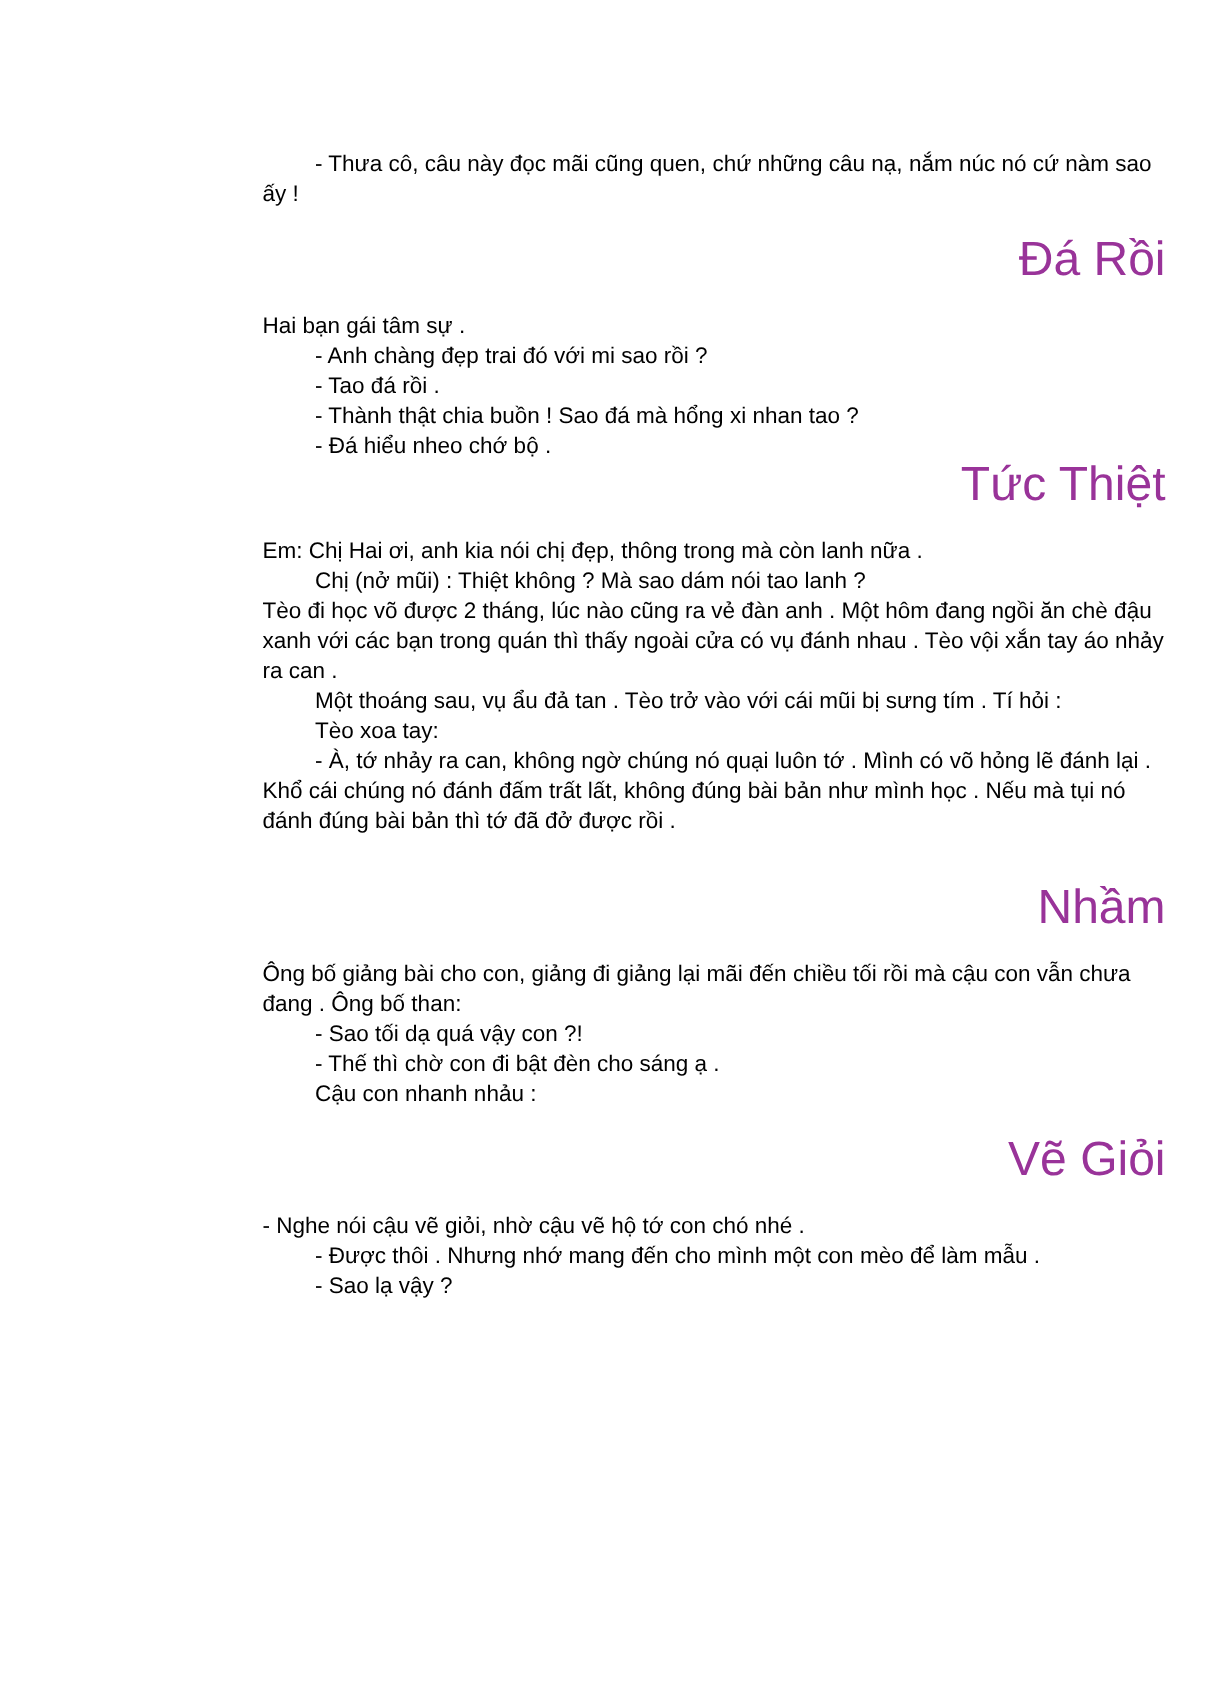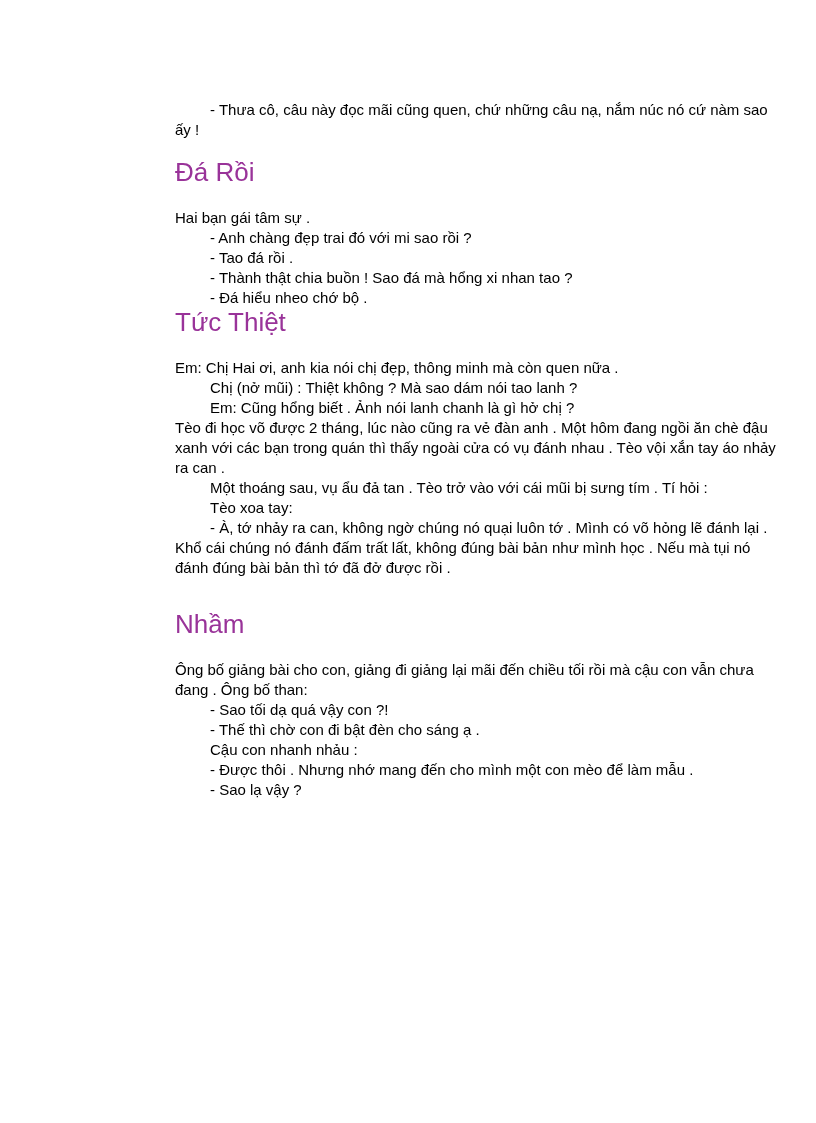--- a/index.html
+++ b/index.html
@@ -29,59 +29,61 @@
     padding-top: 100px;
   }
   p {
     margin: 0;
     font-size: 15px;
     line-height: 20px;
     color: var(--body-color);
   }
   p.indent { text-indent: 35px; }
   h2 {
-    font-size: 26px;
+    font-size: 32px;
     line-height: 30px;
     font-weight: 400;
     margin: 17px 0 21px 0;
     color: var(--heading-color);
+    text-align: right;
   }
   h2.tight-top { margin-top: -1px; }
   .blank-line { height: 14px; }
 </style>
 </head>
 <body>
 
 <div class="page">
   <div class="content">
 
     <p class="indent">- Thưa cô, câu này đọc mãi cũng quen, chứ những câu nạ, nắm núc nó cứ nàm sao ấy !</p>
 
     <h2>Đá Rồi</h2>
     <p>Hai bạn gái tâm sự .</p>
     <p class="indent">- Anh chàng đẹp trai đó với mi sao rồi ?</p>
     <p class="indent">- Tao đá rồi .</p>
     <p class="indent">- Thành thật chia buồn ! Sao đá mà hổng xi nhan tao ?</p>
     <p class="indent">- Đá hiểu nheo chớ bộ .</p>
 
     <h2 class="tight-top">Tức Thiệt</h2>
-    <p>Em: Chị Hai ơi, anh kia nói chị đẹp, thông minh mà còn quen nữa .</p>
+    <p>Em: Chị Hai ơi, anh kia nói chị đẹp, thông trong mà còn lanh nữa .</p>
     <p class="indent">Chị (nở mũi) : Thiệt không ? Mà sao dám nói tao lanh ?</p>
-    <p class="indent">Em: Cũng hổng biết . Ảnh nói lanh chanh là gì hở chị ?</p>
 
     <p>Tèo đi học võ được 2 tháng, lúc nào cũng ra vẻ đàn anh . Một hôm đang ngồi ăn chè đậu xanh với các bạn trong quán thì thấy ngoài cửa có vụ đánh nhau . Tèo vội xắn tay áo nhảy ra can .</p>
     <p class="indent">Một thoáng sau, vụ ẩu đả tan . Tèo trở vào với cái mũi bị sưng tím . Tí hỏi :</p>
     <p class="indent">Tèo xoa tay:</p>
     <p class="indent">- À, tớ nhảy ra can, không ngờ chúng nó quại luôn tớ . Mình có võ hỏng lẽ đánh lại . Khổ cái chúng nó đánh đấm trất lất, không đúng bài bản như mình học . Nếu mà tụi nó đánh đúng bài bản thì tớ đã đở được rồi .</p>
 
     <div class="blank-line"></div>
 
     <h2>Nhầm</h2>
     <p>Ông bố giảng bài cho con, giảng đi giảng lại mãi đến chiều tối rồi mà cậu con vẫn chưa đang . Ông bố than:</p>
     <p class="indent">- Sao tối dạ quá vậy con ?!</p>
     <p class="indent">- Thế thì chờ con đi bật đèn cho sáng ạ .</p>
     <p class="indent">Cậu con nhanh nhảu :</p>
 
+    <h2>Vẽ Giỏi</h2>
+    <p>- Nghe nói cậu vẽ giỏi, nhờ cậu vẽ hộ tớ con chó nhé .</p>
     <p class="indent">- Được thôi . Nhưng nhớ mang đến cho mình một con mèo để làm mẫu .</p>
     <p class="indent">- Sao lạ vậy ?</p>
 
   </div>
 </div>
 
 </body></html>

